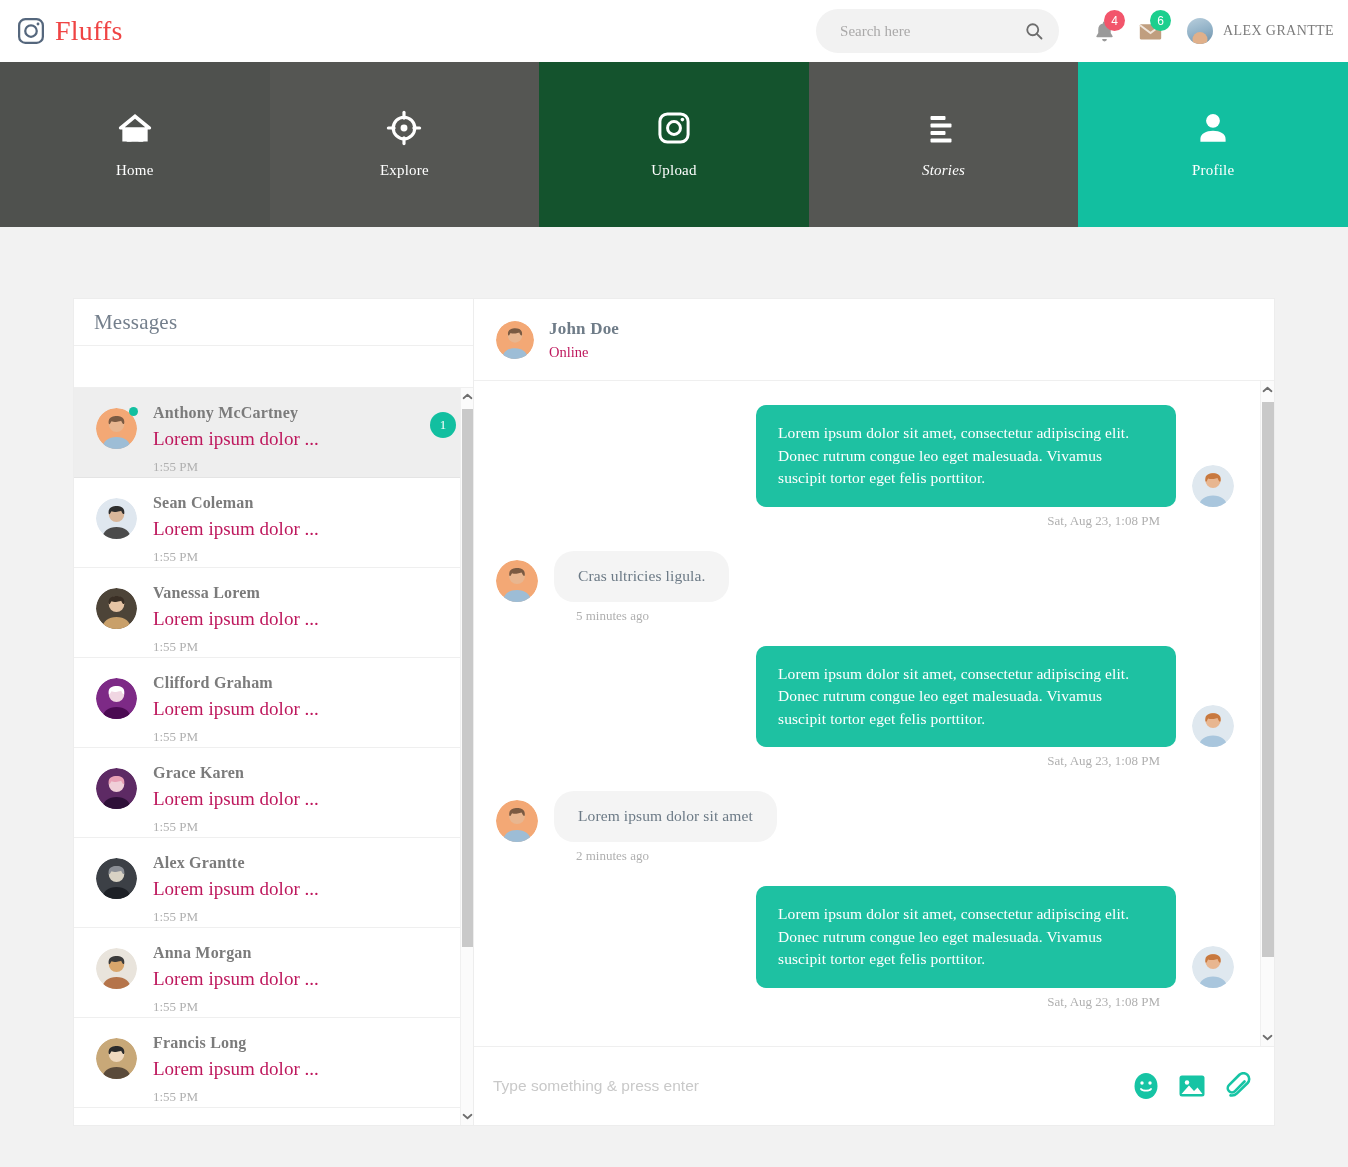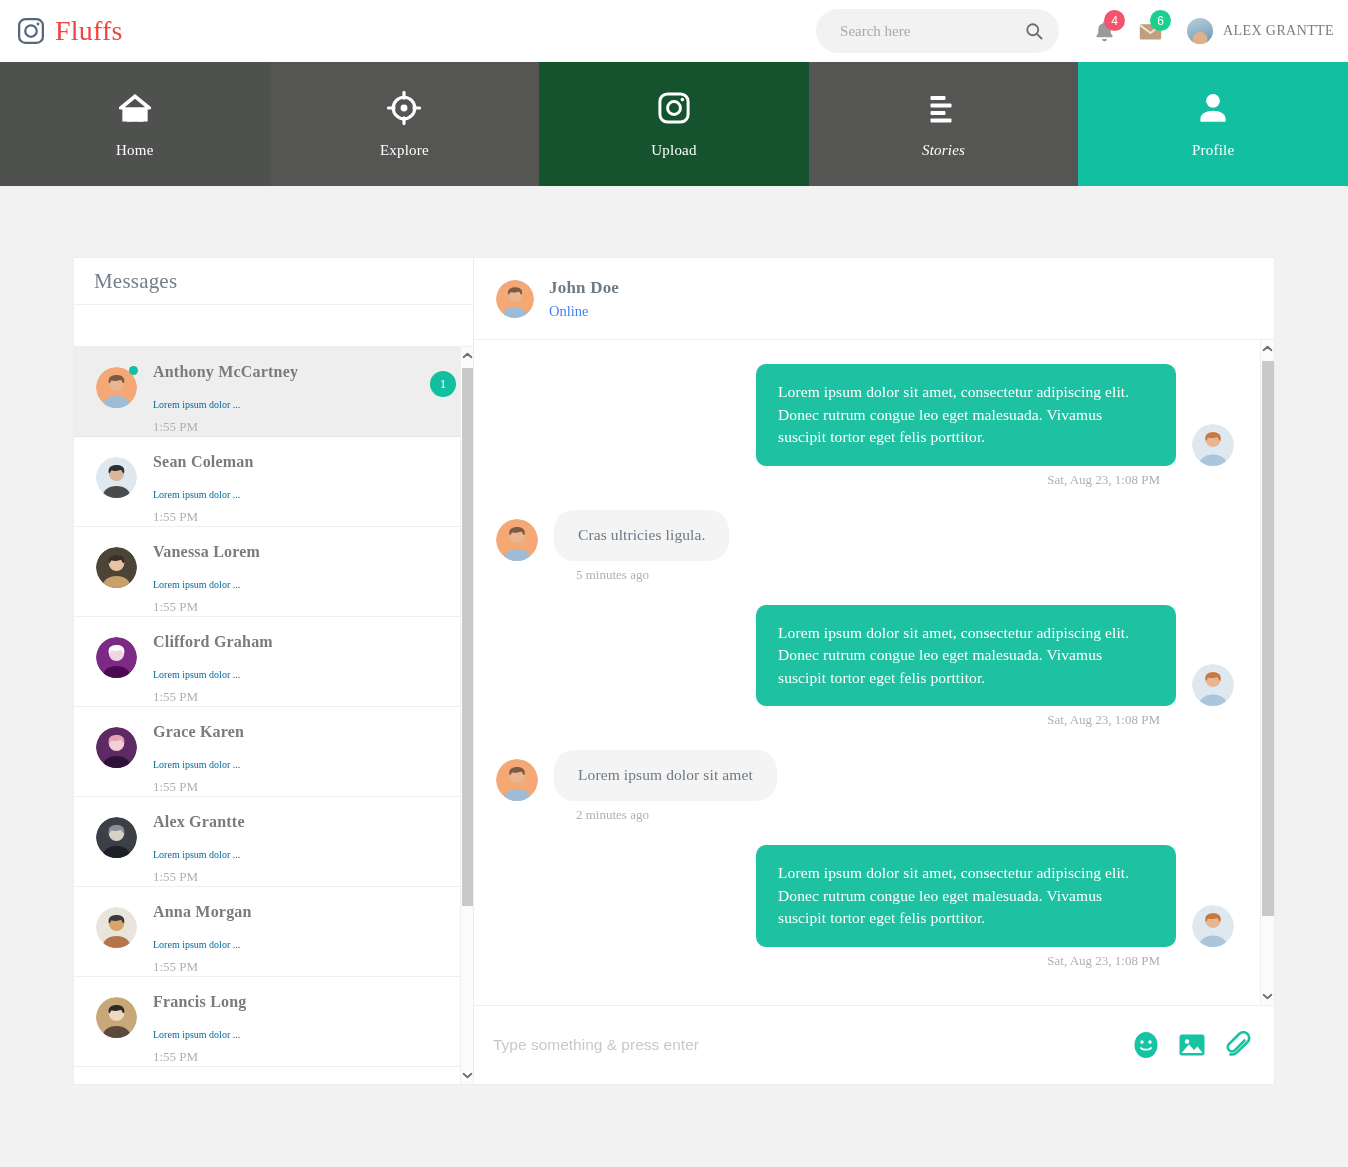--- a/index.html
+++ b/index.html
@@ -62,21 +62,21 @@
     content: ""; position: absolute; left: 50%; top: 55%;
     width: 15px; height: 15px; border-radius: 50%;
     background: #e0b08a; transform: translate(-50%,0);
   }
   .user-name {
     font-size: 14px; color: #7c7c7c; letter-spacing: .4px;
     font-family: "Liberation Serif", serif;
   }
 
   
-  .navbar { display: flex; height: 124px; }
+  .navbar { display: flex; height: 165px; }
   .nav-tile {
     flex: 1; display: flex; flex-direction: column;
     align-items: center; justify-content: center;
     color: #ffffff; gap: 16px; cursor: pointer;
   }
   .nav-tile .nav-ico { width: 36px; height: 36px; display: block; }
   .nav-tile .nav-label { font-size: 15px; letter-spacing: .2px; }
   .nav-tile.t0 { background: #4f514e; }
   .nav-tile.t1 { background: #555653; }
   .nav-tile.t2 { background: #14532d; }
@@ -123,21 +123,21 @@
   }
   .contact.selected { background: #eeeeee; border-bottom-color: #e4e4e4; }
   .c-av-wrap { position: relative; flex: none; margin-top: 4px; }
   .c-av { width: 41px; height: 41px; border-radius: 50%; overflow: hidden; display: block; }
   .dot-online {
     position: absolute; right: -1px; top: -1px;
     width: 9px; height: 9px; border-radius: 50%; background: #12bfa0;
   }
   .c-body { flex: 1; min-width: 0; }
   .c-name { font-size: 16px; color: #7b7b7b; font-weight: bold; letter-spacing: .2px; }
-  .c-prev { font-size: 10px; color: #0369a1; margin-top: 18px; }
+  .c-prev { font-size: 19px; color: #be185d; margin-top: 6px; }
   .c-time { font-size: 13px; color: #b0b0b0; margin-top: 9px; }
   .c-badge {
     width: 26px; height: 26px; border-radius: 50%;
     background: #12bfa0; color: #fff; font-size: 13px;
     display: flex; align-items: center; justify-content: center;
     margin-top: 8px; flex: none; font-family: "Liberation Serif", serif;
   }
 
   
   .sbar {
@@ -158,21 +158,21 @@
   .chat-panel {
     width: 800px; background: #fff; display: flex; flex-direction: column;
     height: 826px; position: relative; box-shadow: 0 0 0 1px #ededed;
   }
   .chat-head {
     height: 82px; display: flex; align-items: center; gap: 15px;
     padding: 0 0 0 22px; border-bottom: 1px solid #efefef;
   }
   .chat-head .c-av { width: 38px; height: 38px; }
   .chat-name { font-size: 17px; color: #6f7c88; font-weight: bold; letter-spacing: .2px; }
-  .chat-status { font-size: 14.5px; color: #3b82f6; margin-top: 5px; }
+  .chat-status { font-size: 14.5px; color: #be185d; margin-top: 5px; }
 
   .chat-body {
     flex: 1; overflow: hidden; position: relative;
     padding: 24px 40px 10px 22px;
   }
   .msg-row { display: flex; margin-bottom: 6px; }
   .msg-row.out { justify-content: flex-end; align-items: flex-end; }
   .msg-row.in { align-items: flex-end; }
   .m-av { width: 42px; height: 42px; border-radius: 50%; overflow: hidden; flex: none; }
   .bubble {

